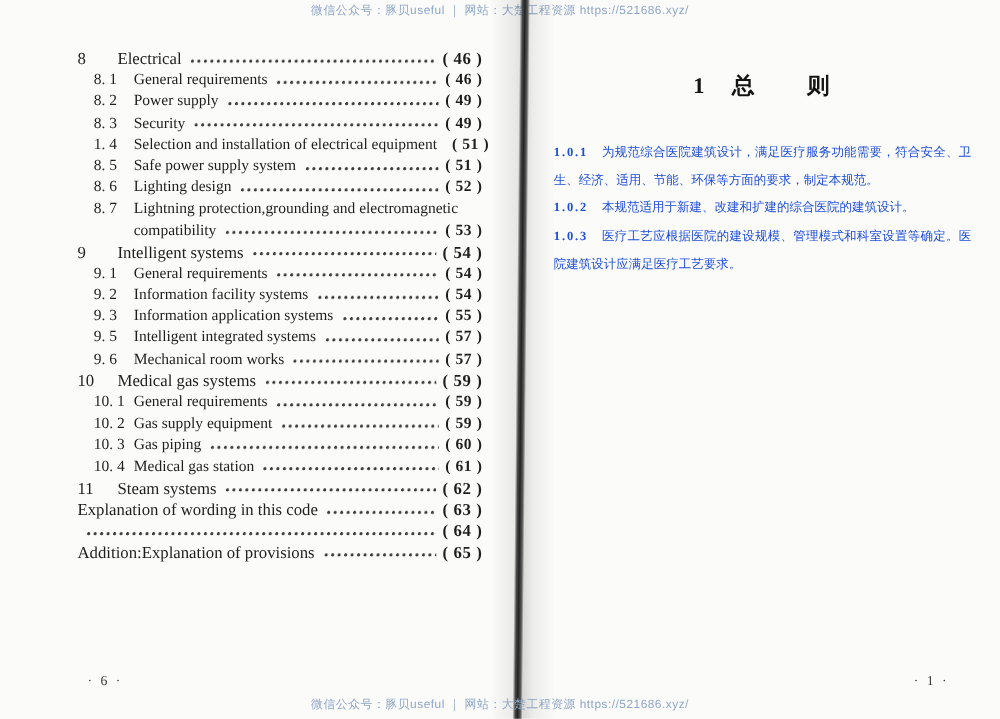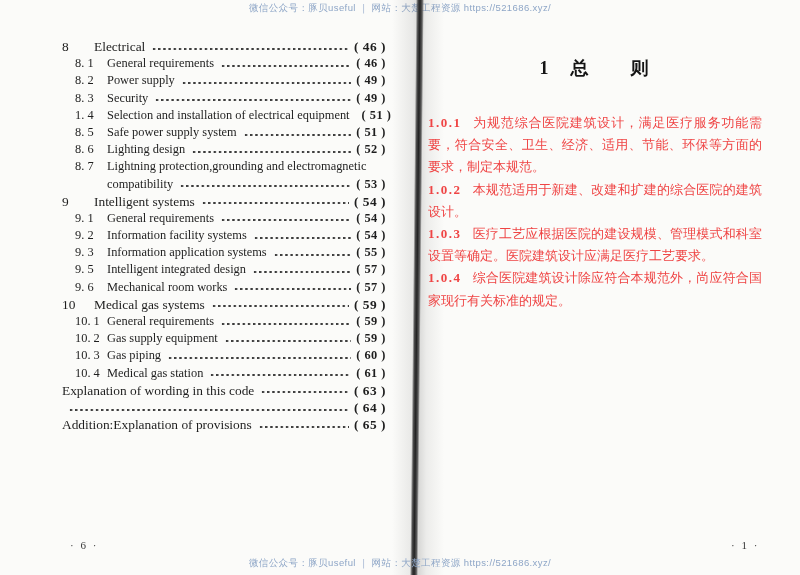--- a/index.html
+++ b/index.html
@@ -29,25 +29,25 @@
   .toc-row.lvl0{font-size:13.4px;}
   .toc-row.lvl1{font-size:12.4px;padding-left:13px;}
   .toc-num{flex:none;min-width:25px;padding-right:7px;}
   .toc-label{flex:none;}
   .leader{flex:1 1 auto;align-self:center;height:10px;margin:0 5px 0 7px;
     background-image:radial-gradient(circle at 2px 6px,#3c3c3c 1.05px,rgba(0,0,0,0) 1.45px);
     background-size:5.2px 10px;background-repeat:repeat-x;}
   .toc-page{flex:none;letter-spacing:.5px;font-weight:bold;}
 
   
-  .right-page{position:absolute;left:428px;top:56px;width:334px;}
+  .right-page{position:absolute;left:443px;top:56px;width:334px;}
   .chapter-heading{margin:0 0 32px 0;text-align:center;font-size:18px;
     font-weight:700;letter-spacing:2px;color:#141414;}
-  .clause{margin:0;font-size:13px;line-height:22.2px;text-align:justify;
-    color:#ef4444;}
+  .clause{margin:0;font-size:10px;line-height:22.2px;text-align:justify;
+    color:#1d4ed8;}
   .clause-num{font-weight:700;margin-right:11px;letter-spacing:1.5px;}
 
   
   .folio{position:absolute;font-size:11px;letter-spacing:2px;color:#3a3a3a;}
   .folio-left{left:70px;top:539px;}
   .folio-right{left:731px;top:539px;}
 </style>
 </head>
 <body>
 
@@ -128,21 +128,21 @@
           <span class="toc-page">( 54 )</span>
         </div>
         <div class="toc-row lvl1">
           <span class="toc-num">9. 3</span>
           <span class="toc-label">Information application systems</span>
           <span class="leader"></span>
           <span class="toc-page">( 55 )</span>
         </div>
         <div class="toc-row lvl1">
           <span class="toc-num">9. 5</span>
-          <span class="toc-label">Intelligent integrated design</span>
+          <span class="toc-label">Intelligent integrated systems</span>
           <span class="leader"></span>
           <span class="toc-page">( 57 )</span>
         </div>
         <div class="toc-row lvl1">
           <span class="toc-num">9. 6</span>
           <span class="toc-label">Mechanical room works</span>
           <span class="leader"></span>
           <span class="toc-page">( 57 )</span>
         </div>
         <div class="toc-row lvl0">
@@ -167,20 +167,26 @@
           <span class="toc-num">10. 3</span>
           <span class="toc-label">Gas piping</span>
           <span class="leader"></span>
           <span class="toc-page">( 60 )</span>
         </div>
         <div class="toc-row lvl1">
           <span class="toc-num">10. 4</span>
           <span class="toc-label">Medical gas station</span>
           <span class="leader"></span>
           <span class="toc-page">( 61 )</span>
+        </div>
+        <div class="toc-row lvl0">
+          <span class="toc-num">11</span>
+          <span class="toc-label">Steam systems</span>
+          <span class="leader"></span>
+          <span class="toc-page">( 62 )</span>
         </div>
         <div class="toc-row lvl0">
           <span class="toc-label">Explanation of wording in this code</span>
           <span class="leader"></span>
           <span class="toc-page">( 63 )</span>
         </div>
         <div class="toc-row lvl0">
           <span class="leader"></span>
           <span class="toc-page">( 64 )</span>
         </div>
@@ -194,21 +200,20 @@
 
   <div class="gutter-soft"></div>
   <div class="spine-line"></div>
 
   <div class="right-page">
     <h1 class="chapter-heading">1　总　　则</h1>
     <div id="clause-list">
         <p class="clause"><b class="clause-num">1.0.1</b><span class="clause-text">为规范综合医院建筑设计，满足医疗服务功能需要，符合安全、卫生、经济、适用、节能、环保等方面的要求，制定本规范。</span></p>
         <p class="clause"><b class="clause-num">1.0.2</b><span class="clause-text">本规范适用于新建、改建和扩建的综合医院的建筑设计。</span></p>
         <p class="clause"><b class="clause-num">1.0.3</b><span class="clause-text">医疗工艺应根据医院的建设规模、管理模式和科室设置等确定。医院建筑设计应满足医疗工艺要求。</span></p>
-        <p class="clause"><b class="clause-num">1.0.4</b><span class="clause-text">综合医院建筑设计除应符合本规范外，尚应符合国家现行有关标准的规定。</span></p>
       </div>
   </div>
 
   <div class="folio folio-left">· 6 ·</div>
   <div class="folio folio-right">· 1 ·</div>
 
   <div class="watermark bottom">微信公众号：豚贝useful ｜ 网站：大楚工程资源 https://521686.xyz/</div>
 
 </div>
 

